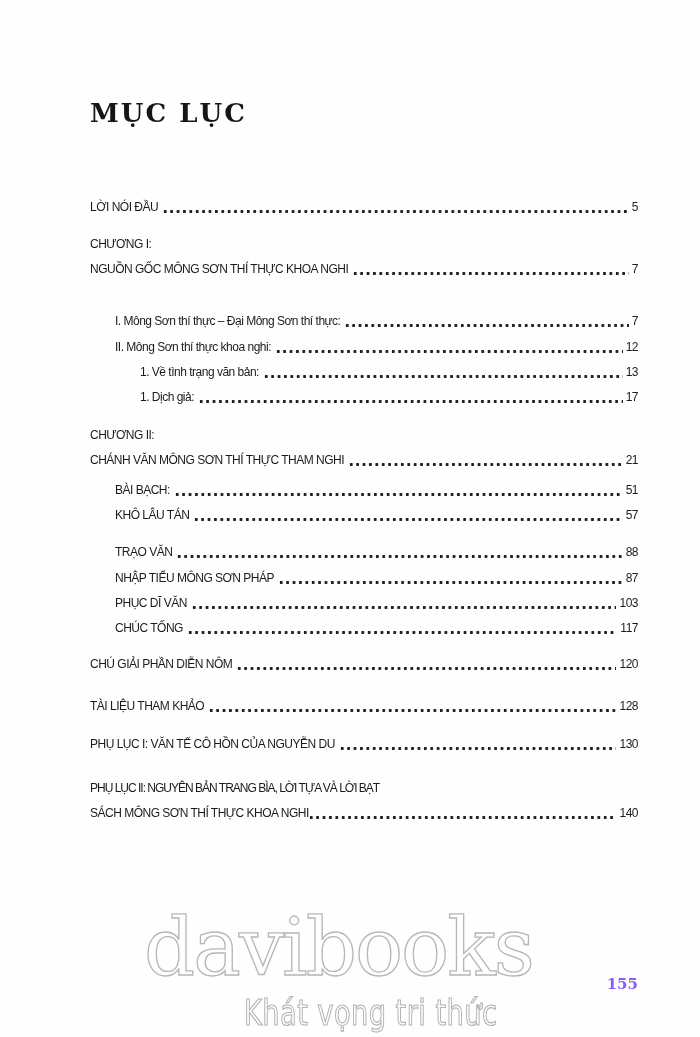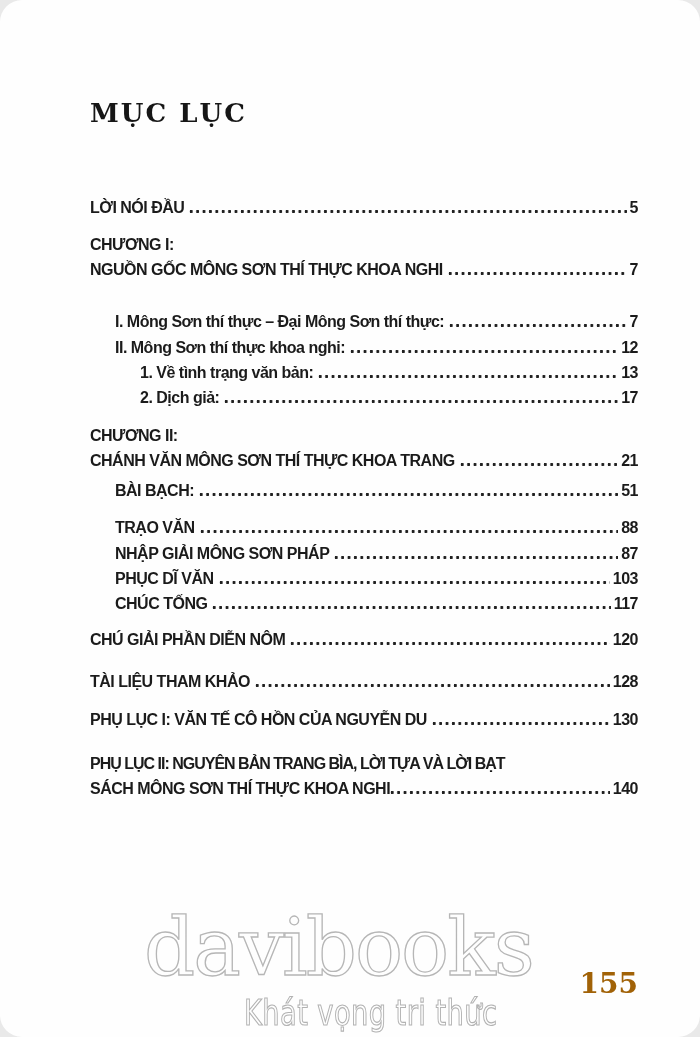--- a/index.html
+++ b/index.html
@@ -5,21 +5,20 @@
   html, body { margin: 0; padding: 0; background: #e9e9e9; }
   .page {
     position: relative;
     width: 700px;
     height: 1037px;
     margin: 0 auto;
     background: #fefefe;
     overflow: hidden;
     font-family: "Liberation Sans", sans-serif;
     color: #1b1b1b;
-    border-radius: 22px;
   }
   .doc-title {
     position: absolute;
     left: 90px;
     top: 99px;
     font-family: "DejaVu Serif", serif;
     font-weight: 700;
     font-size: 26px;
     line-height: 28px;
     letter-spacing: 2px;
@@ -29,22 +28,22 @@
   .toc {
     position: absolute;
     left: 90px;
     top: 195px;
     width: 548px;
   }
   .row {
     display: flex;
     align-items: stretch;
     line-height: 25px;
-    font-size: 16px;
-    font-weight: 700;
+    font-size: 12px;
+    font-weight: 400;
     letter-spacing: -0.5px;
     white-space: nowrap;
   }
   .row .lbl { flex: 0 0 auto; }
   .row .pg  { flex: 0 0 auto; }
   .ind1 { padding-left: 25px; }
   .ind2 { padding-left: 50px; text-align: right; }
   .leader {
     flex: 1 1 auto;
     min-width: 10px;
@@ -82,23 +81,23 @@
     transform: scaleX(0.76);
     transform-origin: left center;
     white-space: nowrap;
   }
   .folio {
     position: absolute;
     right: 62px;
     top: 973px;
     font-family: "DejaVu Serif", serif;
     font-weight: 700;
-    font-size: 28px;
+    font-size: 15px;
     line-height: 22px;
-    color: #a16207;
+    color: #8b5cf6;
   }
 </style>
 </head>
 <body>
 
 <div class="page">
 
   <div class="doc-title">MỤC LỤC</div>
 
   <div class="toc">
@@ -131,50 +130,55 @@
       <span class="pg">12</span>
     </div>
 
     <div class="row ind2">
       <span class="lbl">1. Về tình trạng văn bản:</span>
       <span class="leader"></span>
       <span class="pg">13</span>
     </div>
 
     <div class="row ind2">
-      <span class="lbl">2. Dịch giả:</span>
+      <span class="lbl">1. Dịch giả:</span>
       <span class="leader"></span>
       <span class="pg">17</span>
     </div>
 
     <div class="row" style="margin-top:13px">
       <span class="lbl">CHƯƠNG II:</span>
     </div>
 
     <div class="row">
-      <span class="lbl">CHÁNH VĂN MÔNG SƠN THÍ THỰC KHOA TRANG</span>
+      <span class="lbl">CHÁNH VĂN MÔNG SƠN THÍ THỰC THAM NGHI</span>
       <span class="leader"></span>
       <span class="pg">21</span>
     </div>
 
     <div class="row ind1" style="margin-top:5px">
       <span class="lbl">BÀI BẠCH:</span>
       <span class="leader"></span>
       <span class="pg">51</span>
     </div>
 
+    <div class="row ind1">
+      <span class="lbl">KHÔ LÂU TÁN</span>
+      <span class="leader"></span>
+      <span class="pg">57</span>
+    </div>
 
     <div class="row ind1" style="margin-top:12px">
       <span class="lbl">TRẠO VĂN</span>
       <span class="leader"></span>
       <span class="pg">88</span>
     </div>
 
     <div class="row ind1" style="margin-top:1px">
-      <span class="lbl">NHẬP GIẢI MÔNG SƠN PHÁP</span>
+      <span class="lbl">NHẬP TIỂU MÔNG SƠN PHÁP</span>
       <span class="leader"></span>
       <span class="pg">87</span>
     </div>
 
     <div class="row ind1">
       <span class="lbl">PHỤC DĨ VĂN</span>
       <span class="leader"></span>
       <span class="pg">103</span>
     </div>
 

